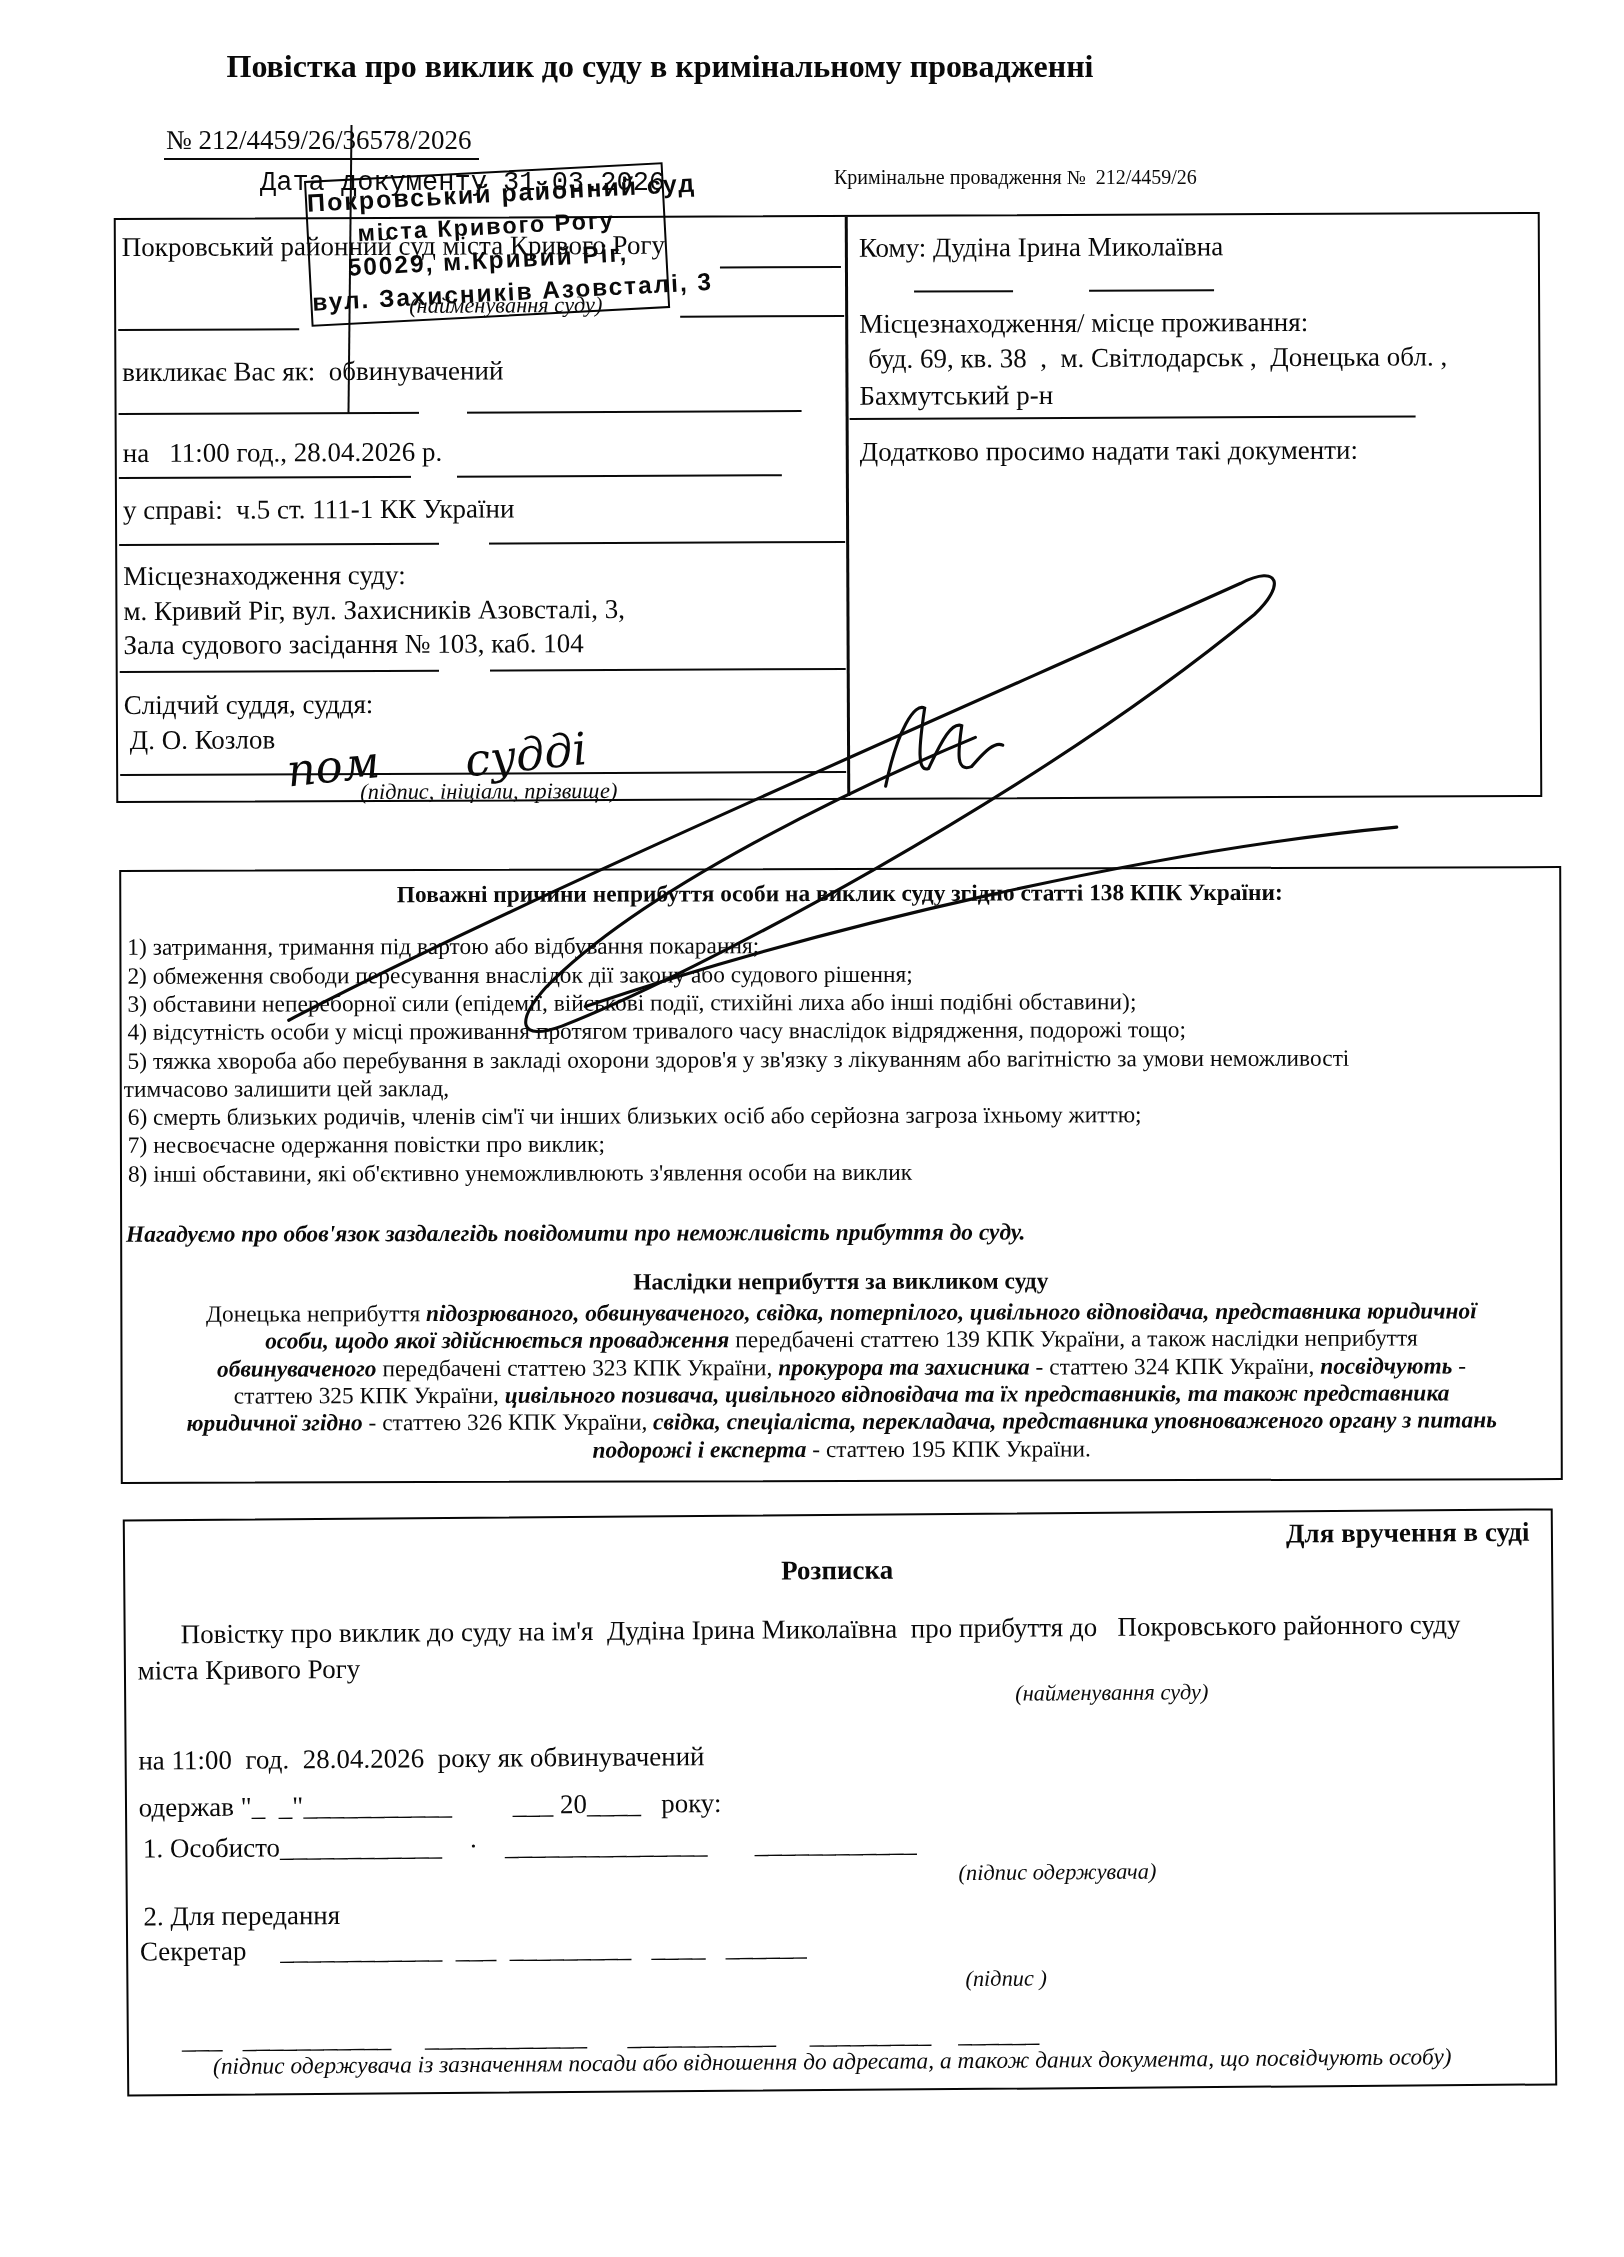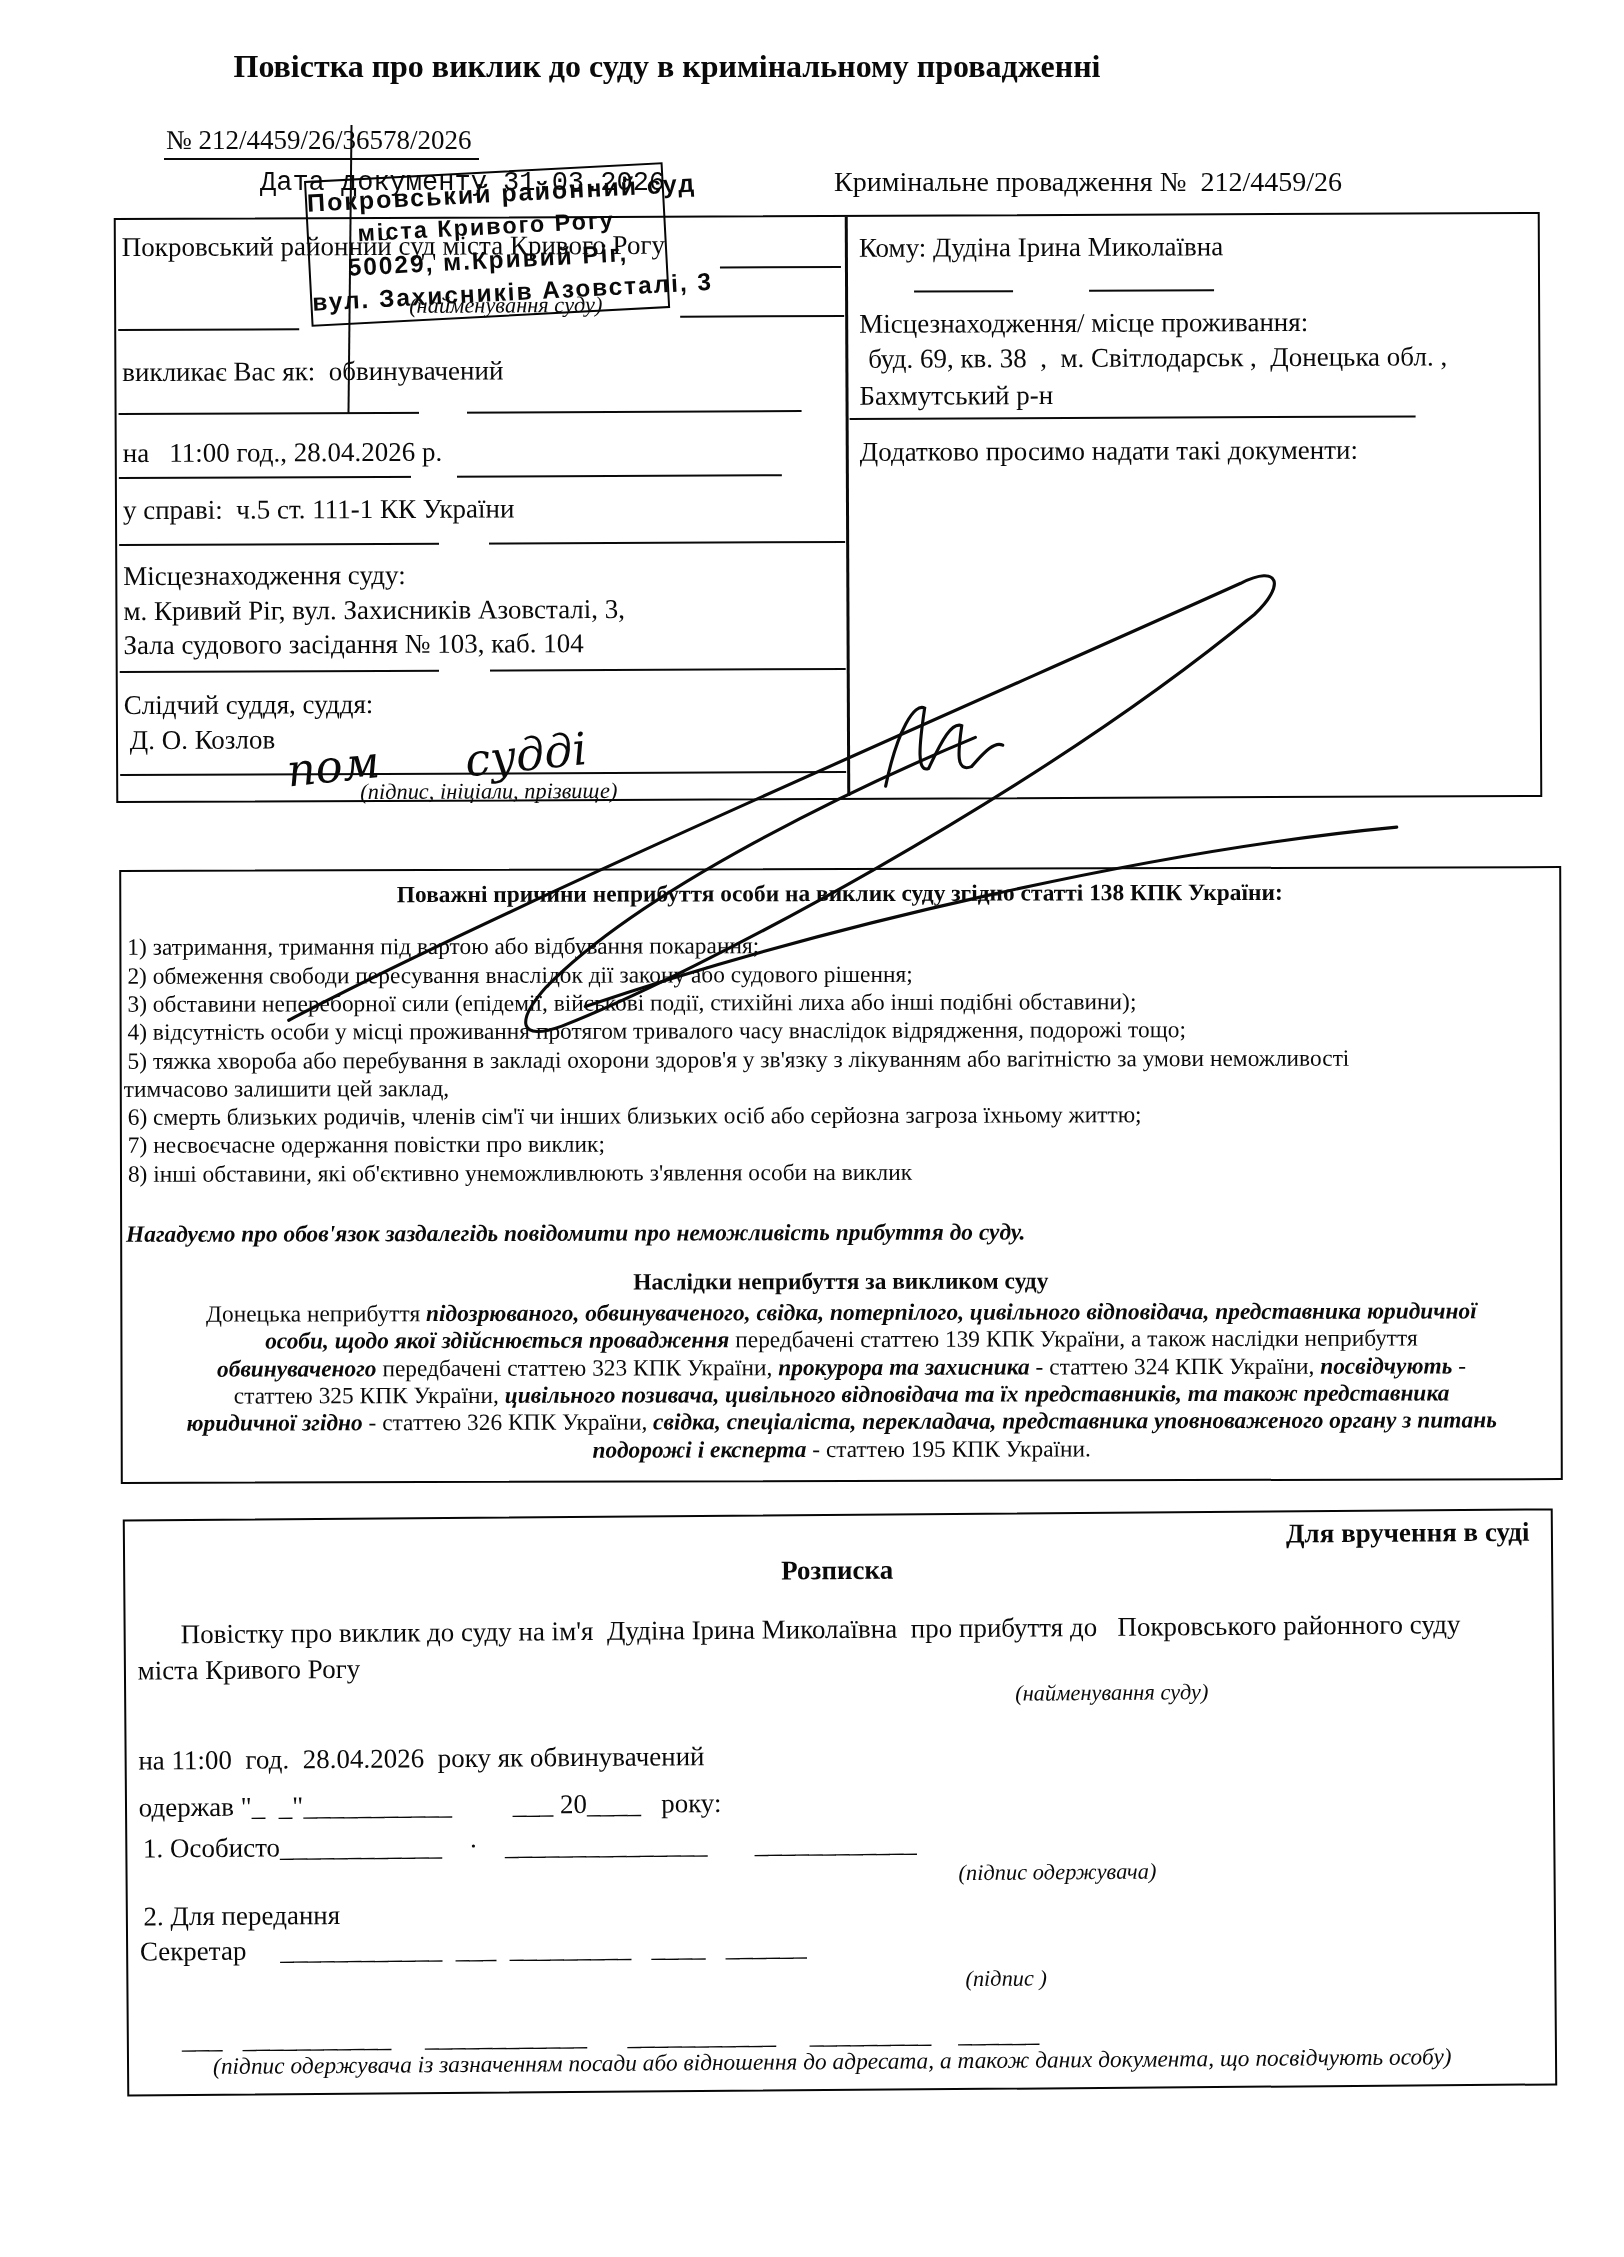--- a/index.html
+++ b/index.html
@@ -8,38 +8,38 @@
   .t{position:absolute;white-space:pre;line-height:1.12;}
   .b{font-weight:bold;}
   .i{font-style:italic;}
   .bi{font-weight:bold;font-style:italic;}
   .ctr{text-align:center;}
   .box{position:absolute;border:2.9px solid #060606;box-sizing:border-box;}
   .hline{position:absolute;height:2px;background:#0a0a0a;}
   .hgap{position:absolute;height:2px;
         background:linear-gradient(90deg,#0a0a0a 0 44%,transparent 44% 51%,#0a0a0a 51% 100%);}
   .vline{position:absolute;width:2px;background:#0a0a0a;}
-  .f33{font-size:32px;} .f29{font-size:28px;} .f28{font-size:27px;}
+  .f33{font-size:32px;} .f29{font-size:20px;} .f28{font-size:27px;}
   .f24{font-size:23.4px;} .f23{font-size:22.4px;}
   .seg-n{font-style:normal;font-weight:normal;}
   .seg-bi{font-style:italic;font-weight:bold;}
   #stamp{position:absolute;left:304px;top:181px;width:359px;height:146px;
          border:2.9px solid #060606;transform:rotate(-3deg);transform-origin:left top;
          font-family:"Liberation Sans",sans-serif;font-weight:bold;text-align:center;
          padding-top:3.9px;box-sizing:border-box;}
   #stamp .sl{white-space:nowrap;line-height:33px;letter-spacing:2px;}
   .parline{position:absolute;left:0;width:100%;text-align:center;white-space:nowrap;font-size:23.4px;}
   svg.sig{position:absolute;left:0;top:0;pointer-events:none;}
 </style>
 </head>
 <body>
 
 <div id="page">
 
-  <div class="t b f33 ctr" style="left:15px;top:49px;width:1304px;">Повістка про виклик до суду в кримінальному провадженні</div>
+  <div class="t b f33 ctr" style="left:8px;top:49px;width:1304px;">Повістка про виклик до суду в кримінальному провадженні</div>
 
   <div class="t f28" style="left:164px;top:125px;border-bottom:2.9px solid #0a0a0a;padding:0 7.8px 2.9px 2px;">№ 212/4459/26/36578/2026</div>
 
   <div class="t f28" style="left:260px;top:168px;font-family:Liberation Mono, monospace;">Дата документу 31.03.2026</div>
 
   <div class="t f29" style="left:834px;top:166px;">Кримінальне провадження №  212/4459/26</div>
 
   <div class="vline" style="left:349px;top:125px;height:289px;transform:rotate(0.6deg);"></div>
 
   <div id="stamp">

